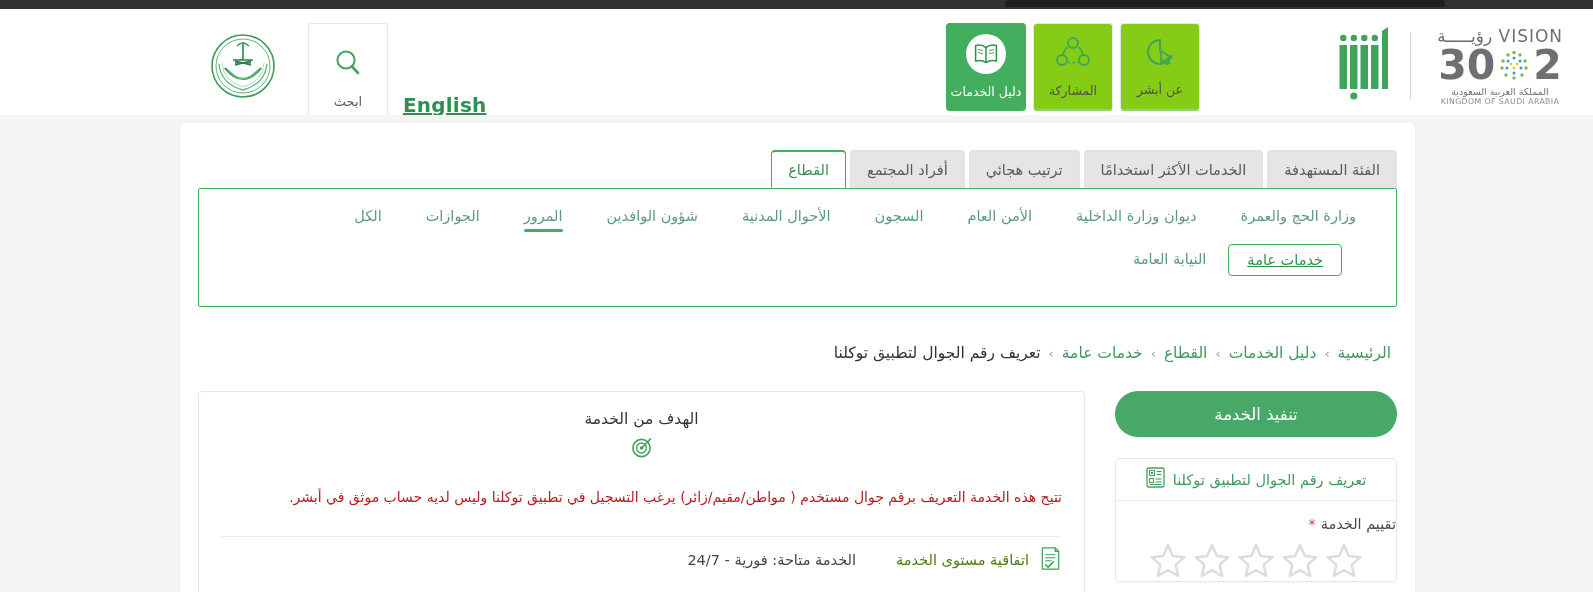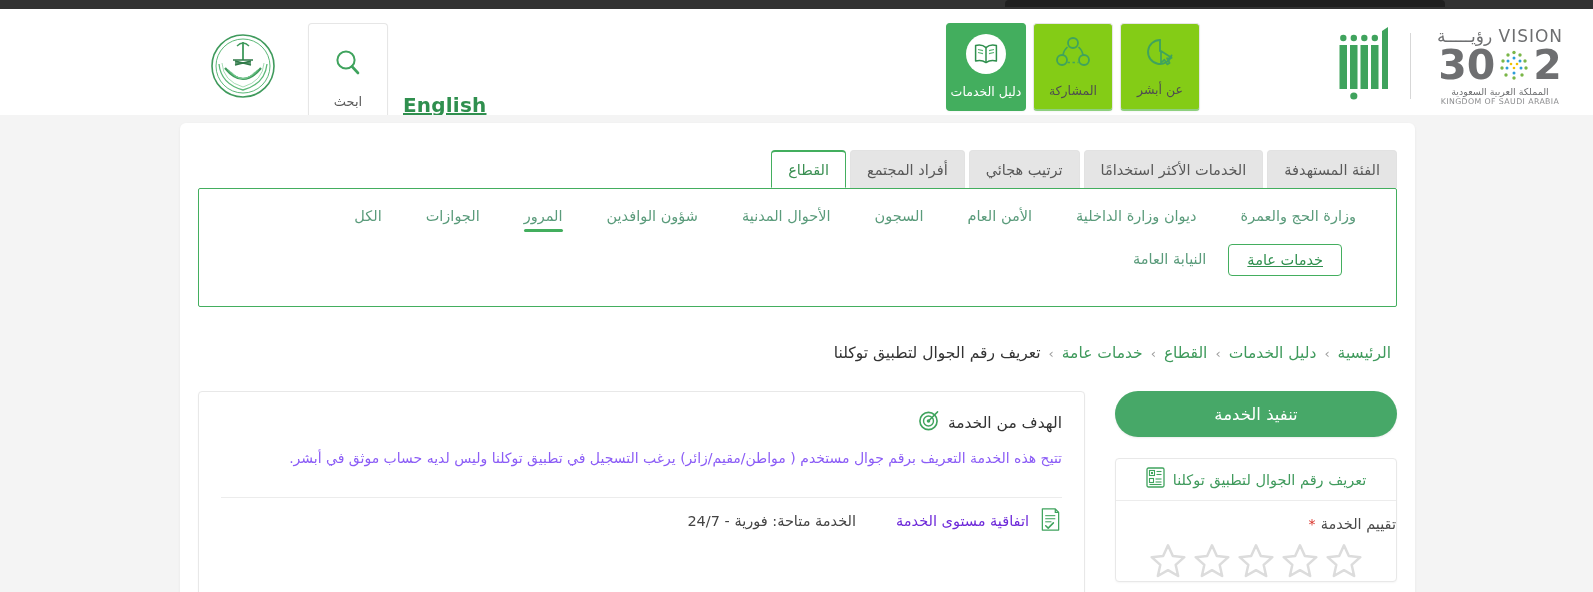--- a/index.html
+++ b/index.html
@@ -200,37 +200,37 @@
   
   .detail-card {
     width: 900px; height: 205px;
     background: #ffffff;
     border: 1px solid #e8e8e8;
     border-radius: 4px;
     box-shadow: 0 1px 2px rgba(0,0,0,0.04);
     padding: 18px 22px 0 22px;
   }
   .goal-head {
-    display: flex; align-items: center;
+    display: flex; flex-direction: column; align-items: center;
     gap: 9px; justify-content: flex-start;
   }
   .goal-title { font-size: 15.5px; color: #333333; }
   .goal-body {
-    margin-top: 12px;
-    font-size: 14px; color: #8b5cf6; line-height: 1.7;
+    margin-top: 24px;
+    font-size: 14px; color: #b91c1c; line-height: 1.7;
     text-align: right;
   }
   .sla-row {
     margin-top: 26px;
     border-top: 1px solid #ececec;
     padding-top: 0;
     display: flex; flex-direction: row; align-items: center;
     gap: 10px; height: 48px;
   }
-  .sla-label { font-size: 14.5px; color: #6d28d9; }
+  .sla-label { font-size: 14.5px; color: #4d7c0f; }
   .sla-value { font-size: 14.5px; color: #444444; margin-right: 30px; }
 
   
   .side-col {
     width: 282px;
     display: flex; flex-direction: column; gap: 21px;
   }
   .exec-btn {
     width: 282px; height: 46px;
     background: #47a868;

